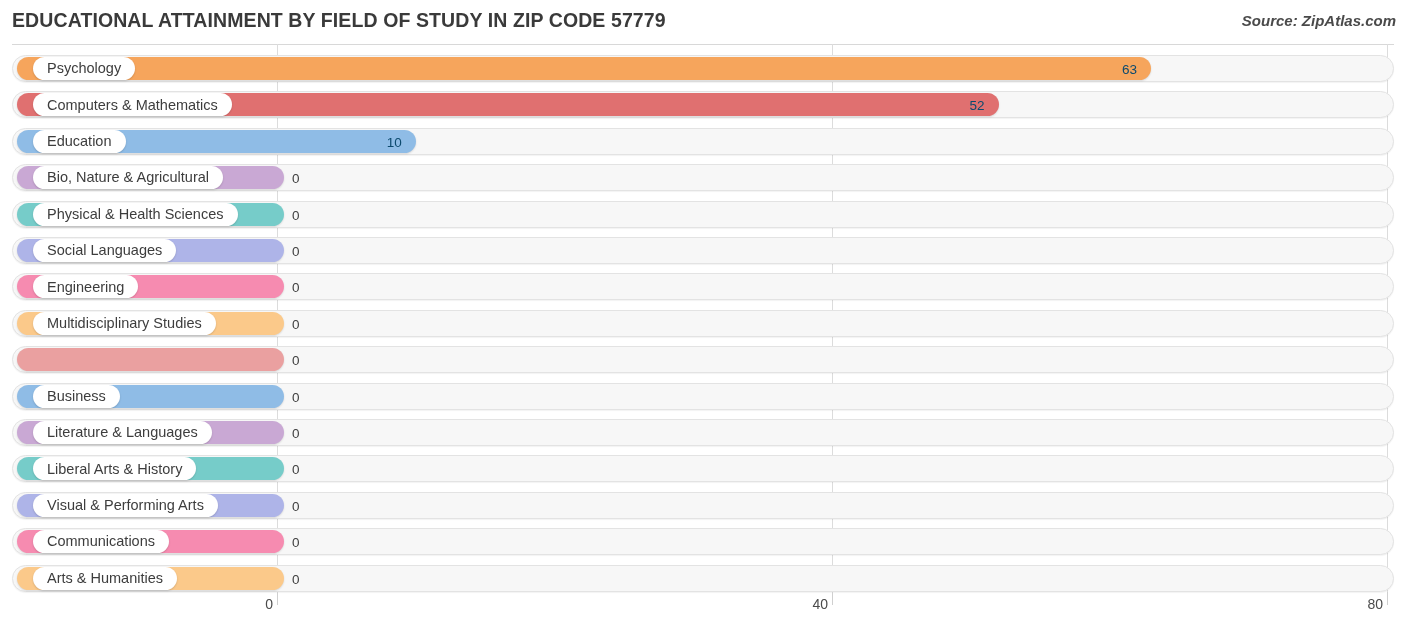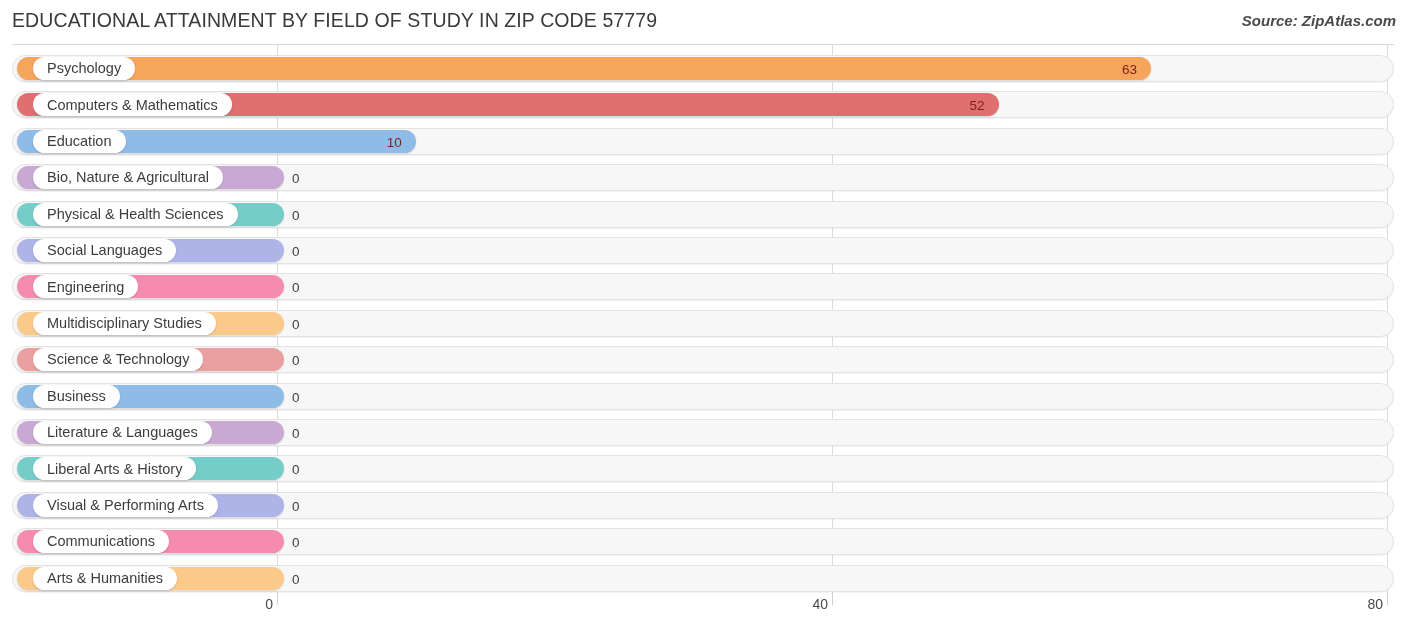--- a/index.html
+++ b/index.html
@@ -23,21 +23,21 @@
     position: absolute;
     left: 0; top: 0;
     width: 1406px; height: 44px;
   }
   #chart-title {
     position: absolute;
     left: 12px; top: 9px;
     font-size: 19.5px;
     letter-spacing: 0.1px;
     color: #3a3a3a;
-    font-weight: 400;
+    font-weight: 700;
     white-space: nowrap;
   }
   #source-label {
     position: absolute;
     right: 10px; top: 12px;
     font-size: 15px;
     font-style: italic;
     font-weight: bold;
     color: #4a4a4a;
     white-space: nowrap;
@@ -87,21 +87,21 @@
     left: 17px;
     top: 6px;
     height: 23px;
     border-radius: 12px;
     box-shadow: 0 1px 2px rgba(0,0,0,0.13);
   }
   .bar-value {
     position: absolute;
     top: 11px;
     font-size: 13.5px;
-    color: #7f1d1d;
+    color: #0c4a6e;
     white-space: nowrap;
     transform: translateX(-100%);
   }
   .bar-value.outside {
     color: #3f3f3f;
     transform: none;
   }
   .label-pill {
     position: absolute;
     left: 33px;
@@ -220,23 +220,20 @@
           <div class="track"></div>
           <div class="bar" style="width: 267px; background: rgb(251, 201, 138);"></div>
           <div class="label-pill">
             <span>Multidisciplinary Studies</span>
           </div>
           <div class="bar-value outside" style="left: 292px;">0</div>
         </div>
         <div class="row" style="top: 298.2px;">
           <div class="track"></div>
           <div class="bar" style="width: 267px; background: rgb(234, 160, 160);"></div>
-          <div class="label-pill">
-            <span>Science &amp; Technology</span>
-          </div>
           <div class="bar-value outside" style="left: 292px;">0</div>
         </div>
         <div class="row" style="top: 334.6px;">
           <div class="track"></div>
           <div class="bar" style="width: 267px; background: rgb(143, 188, 230);"></div>
           <div class="label-pill">
             <span>Business</span>
           </div>
           <div class="bar-value outside" style="left: 292px;">0</div>
         </div>

